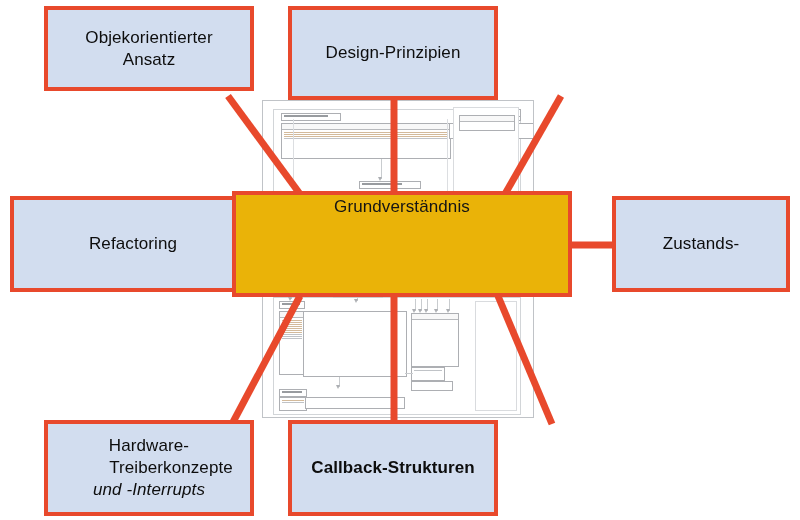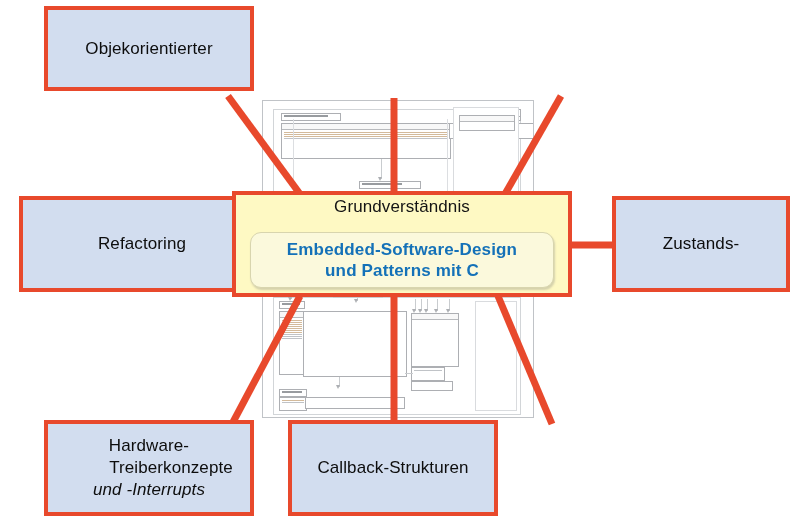--- a/index.html
+++ b/index.html
@@ -93,32 +93,32 @@
     color: #0d0d0d;
     font-size: 17px;
     line-height: 1.28;
     letter-spacing: 0.1px;
   }
   .node span { display: block; padding: 0 6px; }
 
   #node-oo        { left: 44px;  top: 6px;   width: 210px; height: 85px; }
   #node-dp        { left: 288px; top: 6px;   width: 210px; height: 94px; }
   #node-pattern   { left: 522px; top: 6px;   width: 214px; height: 94px; }
-  #node-refac     { left: 10px;  top: 196px; width: 246px; height: 96px; margin-left: 9px; }
+  #node-refac     { left: 10px;  top: 196px; width: 246px; height: 96px; }
   #node-zustand   { left: 612px; top: 196px; width: 178px; height: 96px; }
   #node-hw        { left: 44px;  top: 420px; width: 210px; height: 96px; }
-  #node-callback  { left: 288px; top: 420px; width: 210px; height: 96px; }
+  #node-callback  { left: 288px; top: 420px; width: 210px; height: 96px; font-weight: bold; }
   #node-os        { left: 522px; top: 420px; width: 214px; height: 96px; }
 
   
   #node-center {
     position: absolute;
     left: 232px; top: 191px;
     width: 340px; height: 106px;
-    background: #fef9c3;
+    background: #eab308;
     border: 4px solid #e8492c;
     box-sizing: border-box;
   }
   #center-title {
     position: absolute;
     top: 2px;
     left: 0; right: 0;
     text-align: center;
     font-size: 17px;
     color: #141414;
@@ -305,23 +305,27 @@
 
       <line x1="394" y1="424" x2="394" y2="294"></line>
 
       <line x1="552" y1="424" x2="498" y2="296"></line>
     </g>
   </svg>
 
   <div class="node" id="node-oo">
     <span>
       <span style="display: block;">Objekorientierter</span>
+      <span style="display: block;">Ansatz</span>
     </span>
   </div>
 
+  <div class="node" id="node-dp">
+    <span>Design-Prinzipien</span>
+  </div>
 
 
   <div class="node" id="node-refac">
     <span>Refactoring</span>
   </div>
 
   <div class="node" id="node-zustand">
     <span>
       <span style="display: block;">Zustands-</span>
     </span>
@@ -335,21 +339,15 @@
     </span>
   </div>
 
   <div class="node" id="node-callback">
     <span>Callback-Strukturen</span>
   </div>
 
 
   <div id="node-center">
     <div id="center-title">Grundverständnis</div>
-    <div id="center-inner">
-      <div class="ttl">
-        <span>Embedded-Software-Design</span><br>
-        <span>und Patterns mit C</span>
-      </div>
-    </div>
   </div>
 
 </div>
 
 </body></html>

